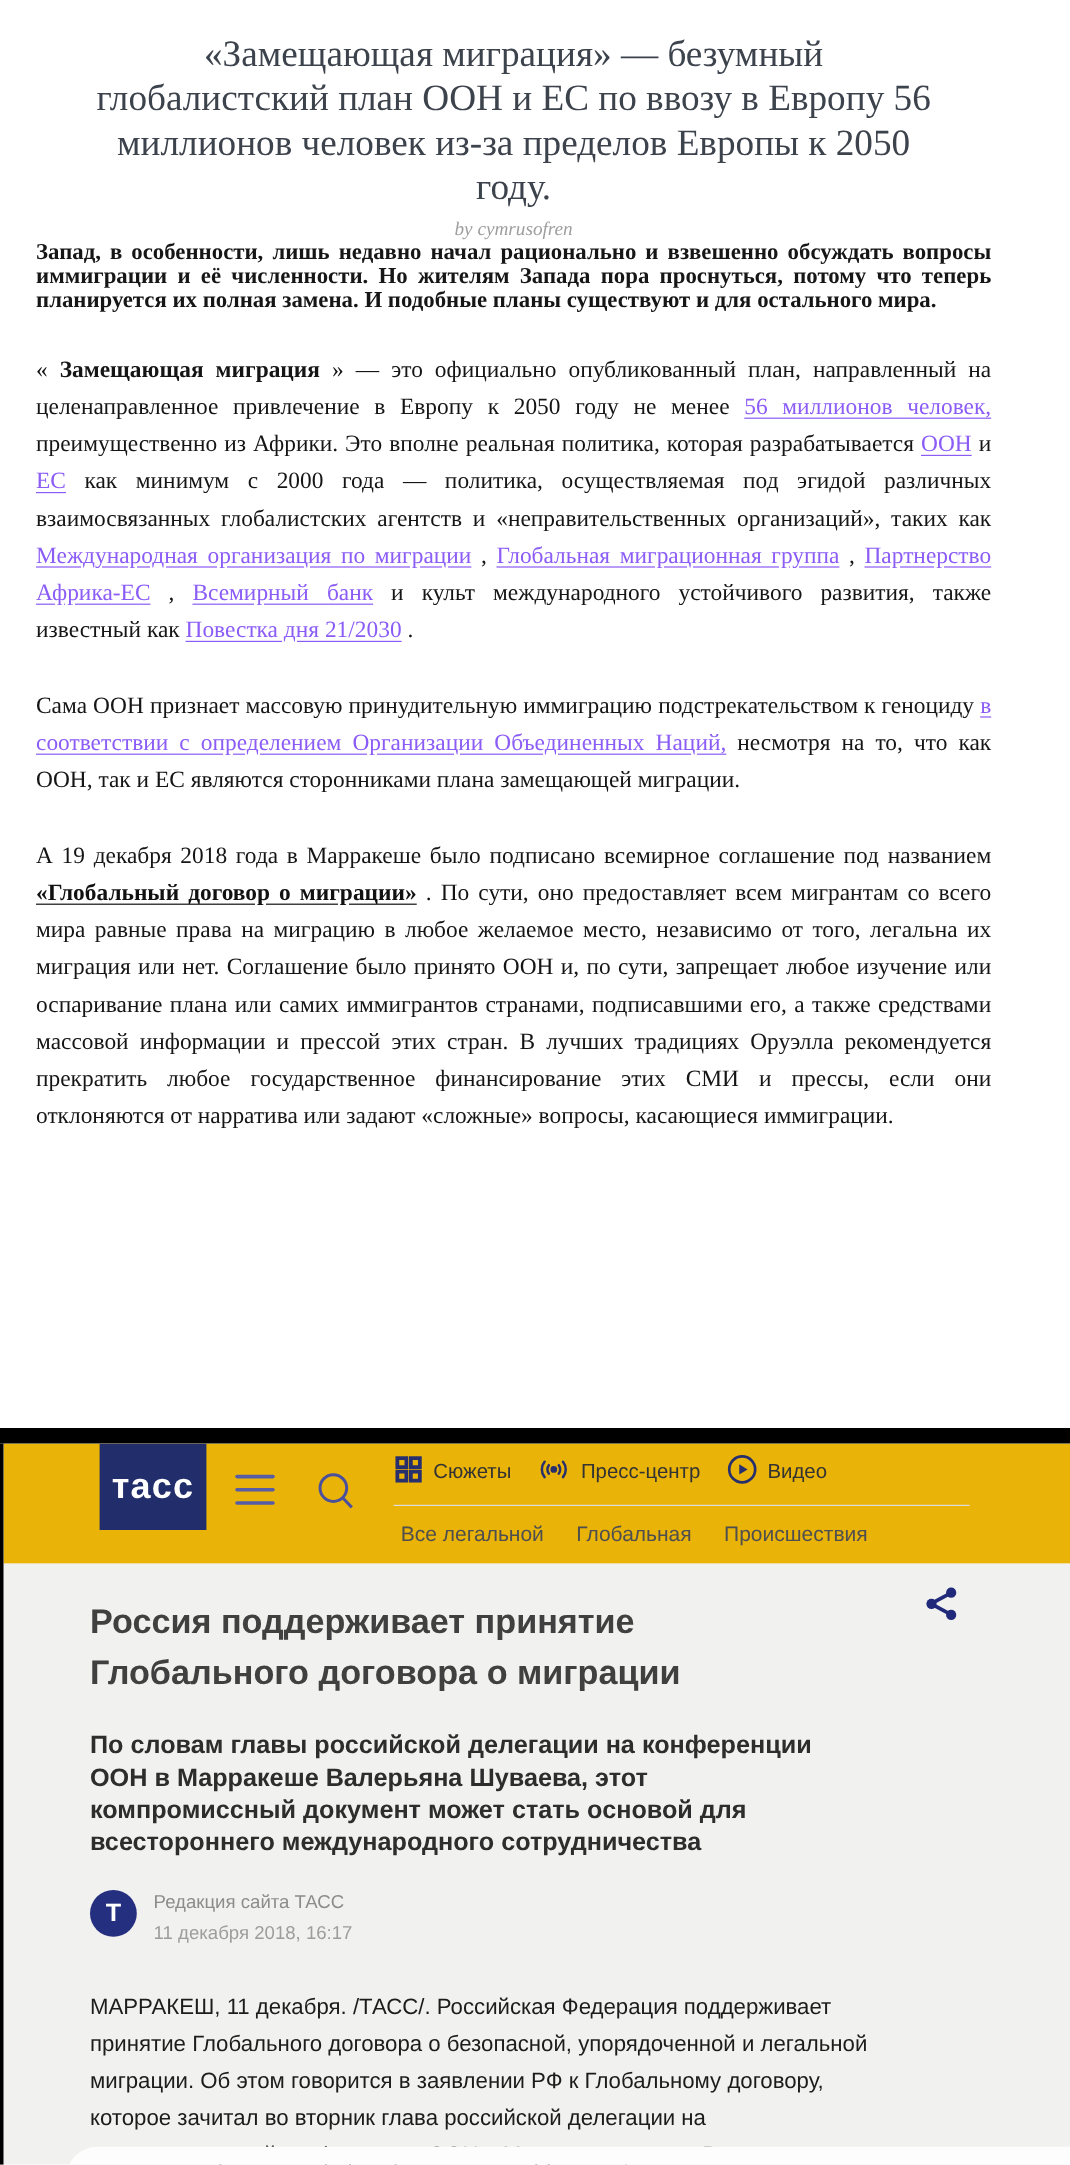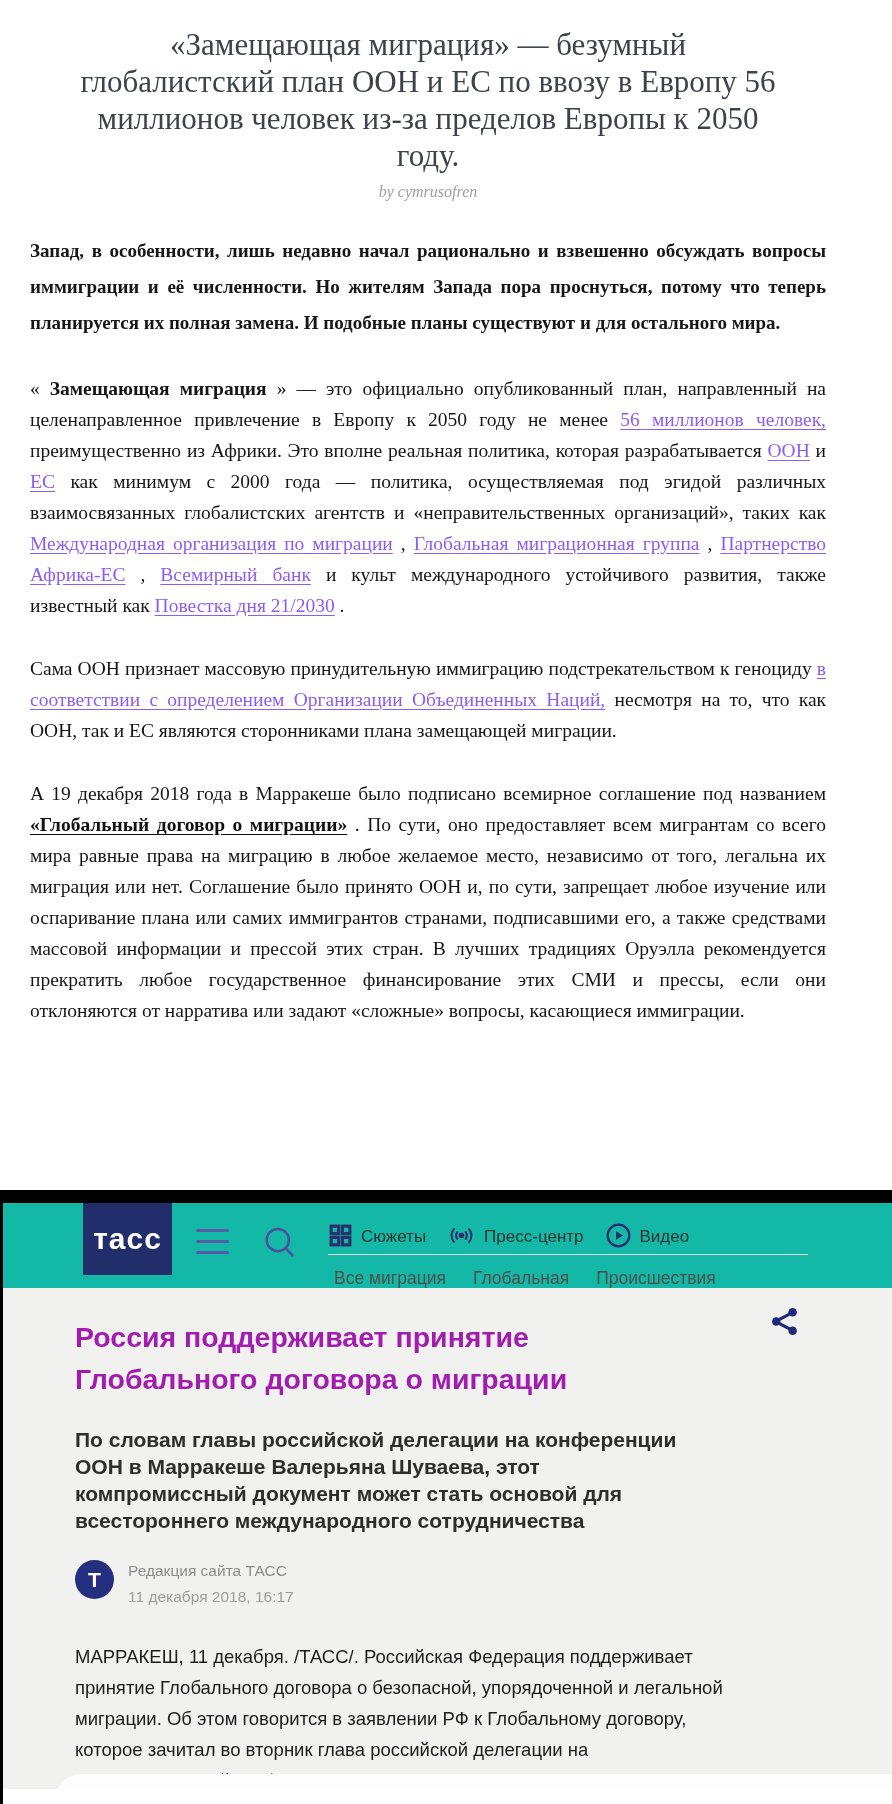--- a/index.html
+++ b/index.html
@@ -19,22 +19,21 @@
     font-weight:400;
     font-size:31px; line-height:37px;
     text-align:center; color:#3d434c;
     max-width:700px; margin:0 auto;
   }
   .essay-byline {
     margin-top:9px; text-align:center;
     font-style:italic; font-size:16px; color:#9e9e9e;
   }
   .essay-lead {
-    margin-top:32px;
-    font-weight:700; font-size:19px; line-height:36px;
+    font-weight:700; font-size:19px; line-height:20px;
     color:#161616; text-align:justify;
   }
   .essay-par {
     margin-top:32px;
     font-size:19.5px; line-height:31px;
     text-align:justify; color:#151515;
   }
   .essay-par .bold { font-weight:700; }
   .essay-par a.link {
     color:#8b5cf6; text-decoration:underline;
@@ -45,43 +44,43 @@
     text-underline-offset:3px;
   }
 
   
   .embed-top-bar { height:13px; background:#000000; width:100%; }
   .tass-wrap {
     border-left:3px solid #000000;
     height:601px; overflow:hidden;
     font-family:"Liberation Sans","DejaVu Sans",sans-serif;
   }
-  .tass-header { position:relative; height:85px; background:#14b8a6; }
+  .tass-header { position:relative; height:100px; background:#eab308; }
   .tass-logo {
     position:absolute; left:80px; top:0;
     width:89px; height:72px; background:#222d6b;
     display:flex; align-items:center; justify-content:center;
     color:#ffffff; font-weight:700; font-size:30px; letter-spacing:1px;
     cursor:pointer;
   }
   .hamburger { position:absolute; left:193px; top:26px; width:33px; cursor:pointer; }
   .hamburger span { display:block; height:3px; background:#565ca6; border-radius:2px; margin-bottom:8px; }
   .search-btn { position:absolute; left:258px; top:21px; cursor:pointer; }
-  .top-nav { position:absolute; left:325px; top:17px; display:flex; align-items:center; height:34px; gap:21px; }
+  .top-nav { position:absolute; left:325px; top:7px; display:flex; align-items:center; height:34px; gap:21px; }
   .nav-item { display:flex; align-items:center; gap:8px; cursor:pointer; }
   .nav-item .lbl { font-size:17px; color:#333333; }
   .tass-hr { position:absolute; left:325px; top:51px; width:480px; border-top:1px solid #dddddd; }
   .sub-nav { position:absolute; left:331px; top:65px; display:flex; gap:27px; }
   .sub-nav span { font-size:17.5px; color:#4f4f4f; cursor:pointer; }
 
   .tass-body { position:relative; background:#f1f1ef; height:501px; padding:28px 70px 0 72px; overflow:hidden; }
   .tass-title {
     max-width:545px;
     font-size:28.5px; line-height:42px; font-weight:700;
-    color:#a21caf;
+    color:#404040;
   }
   .share-btn { position:absolute; left:766px; top:18px; cursor:pointer; }
   .tass-subtitle {
     margin-top:26px; max-width:610px;
     font-size:21px; line-height:27px; font-weight:700; color:#2d2d2d;
   }
   .author-row { margin-top:26px; display:flex; align-items:flex-start; gap:14px; }
   .avatar {
     width:39px; height:39px; border-radius:50%;
     background:#252f80; color:#ffffff;
@@ -168,21 +167,21 @@
             <path d="M9.8 8.2 l6.2 3.8 -6.2 3.8 z" fill="#272f6d"></path>
           </svg>
         </span>
         <span class="lbl">Видео</span>
       </div>
     </nav>
 
     <div class="tass-hr"></div>
 
     <nav class="sub-nav">
-      <span>Все миграция</span>
+      <span>Все легальной</span>
       <span>Глобальная</span>
       <span>Происшествия</span>
     </nav>
   </header>
 
   <div class="tass-body">
     <h2 class="tass-title">Россия поддерживает принятие Глобального договора о миграции</h2>
 
     <div class="share-btn">
       <svg viewBox="0 0 24 24" width="31" height="31">

